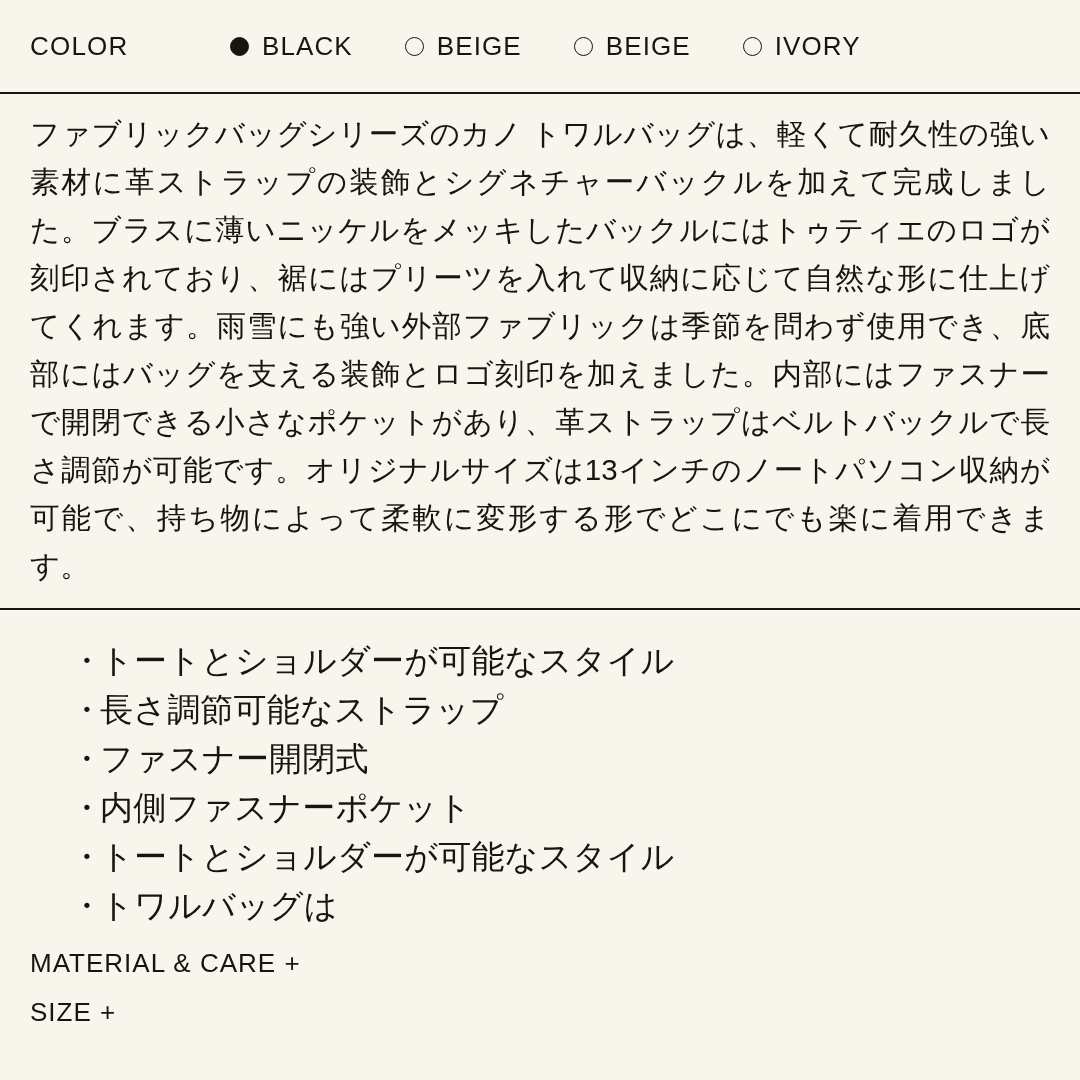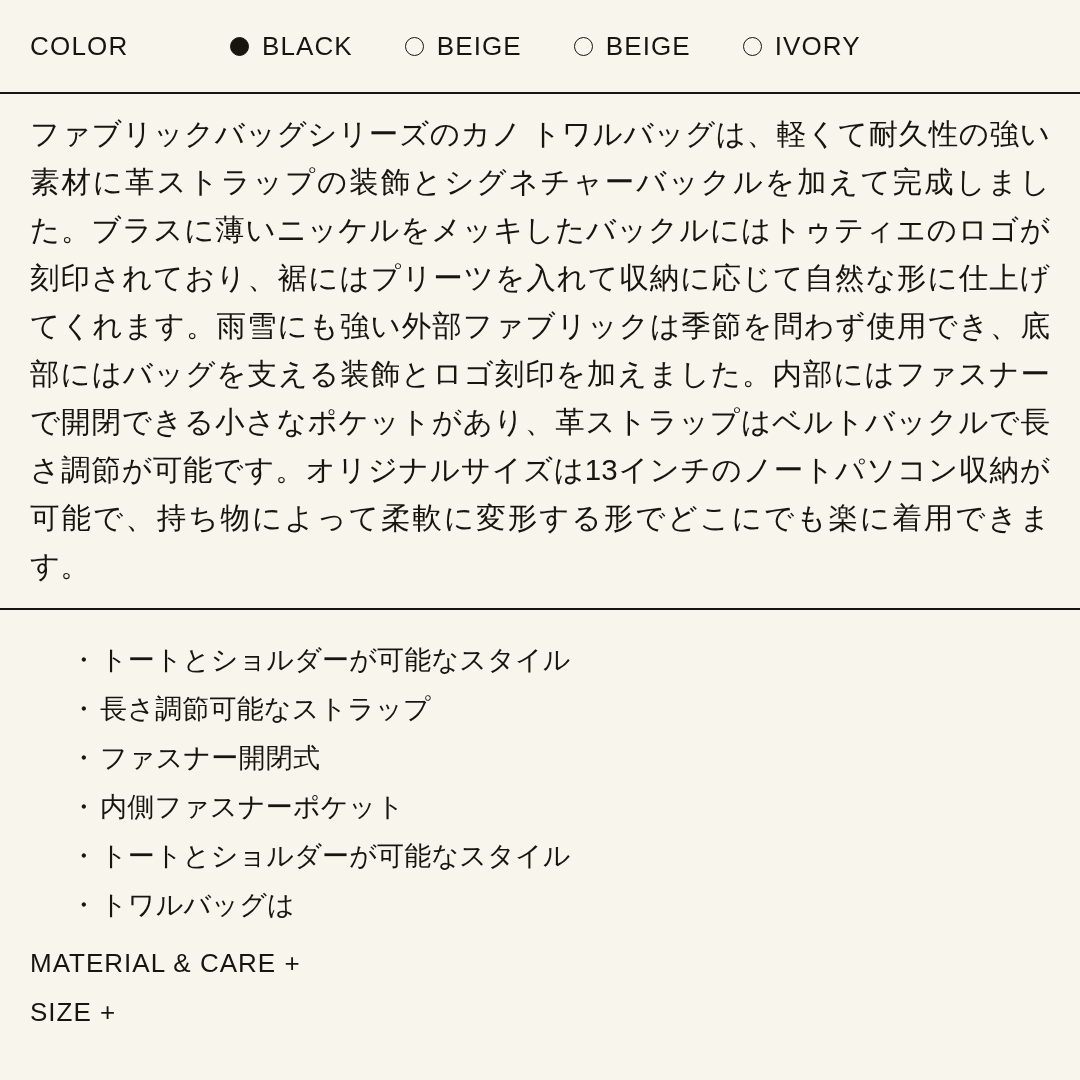--- a/index.html
+++ b/index.html
@@ -103,26 +103,25 @@
   .acc-head .sign {
     display: inline-block;
     margin-left: 4px;
   }
   ul.bullets {
     list-style: none;
     margin: 0 0 10px 0;
     padding: 0 0 0 44px;
   }
   ul.bullets li {
-    font-size: 27px;
+    font-size: 33px;
     line-height: 49px;
     letter-spacing: 0.2px;
     position: relative;
     padding-left: 26px;
-    font-family: Liberation Serif, serif;
   }
   ul.bullets li::before {
     content: "・";
     position: absolute;
     left: -4px;
     top: 0;
   }
   .acc-row {
     font-size: 26px;
     letter-spacing: 1px;

